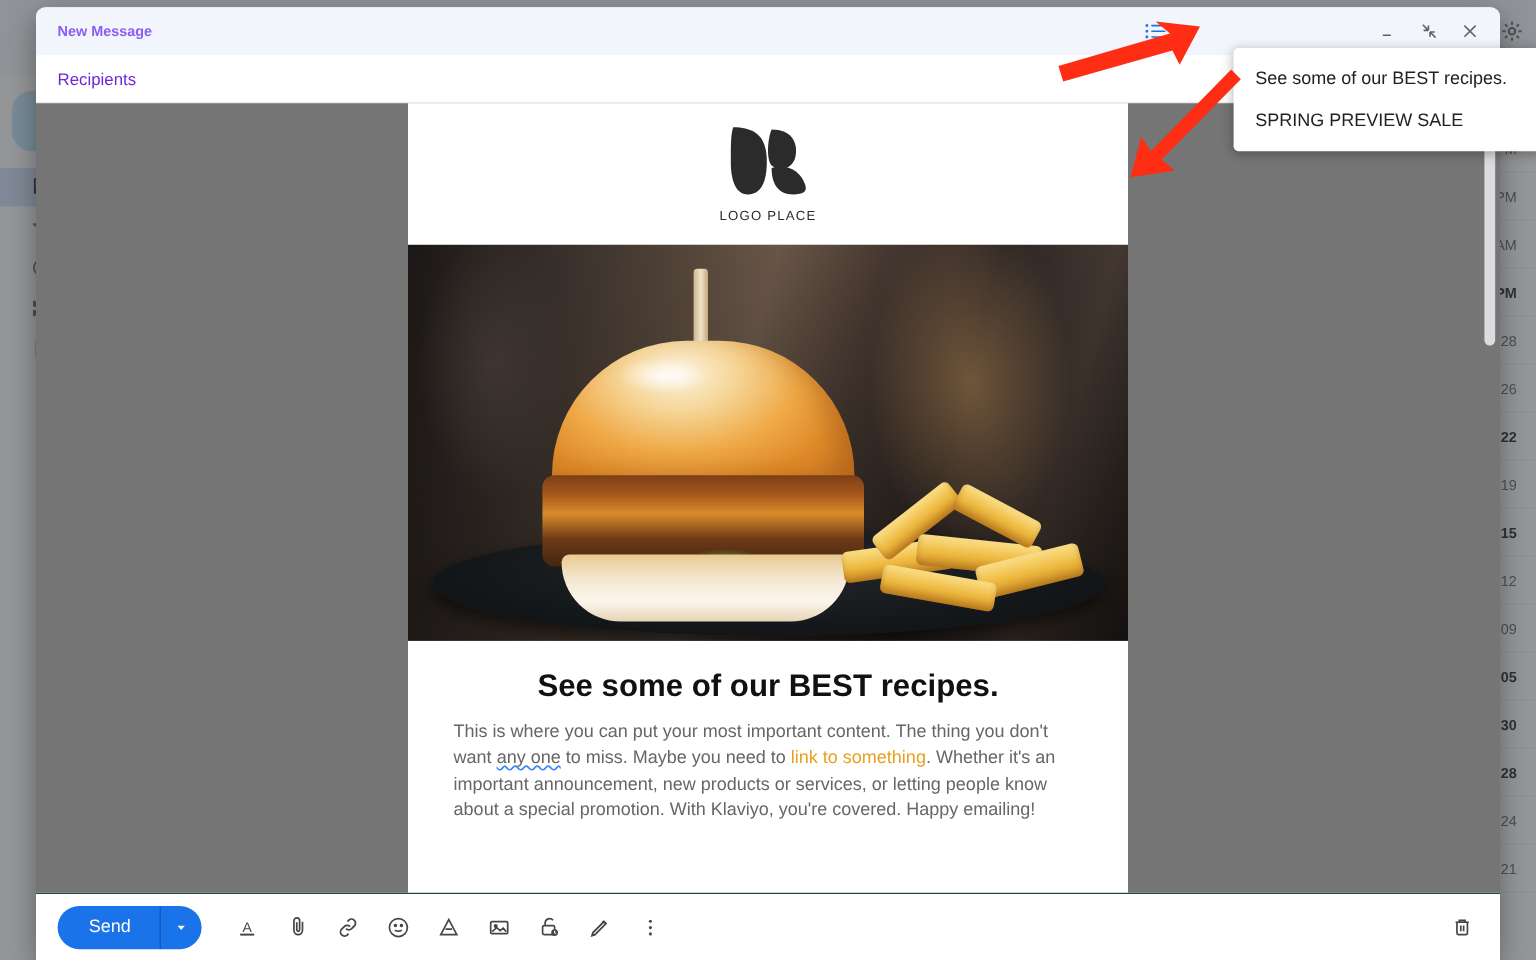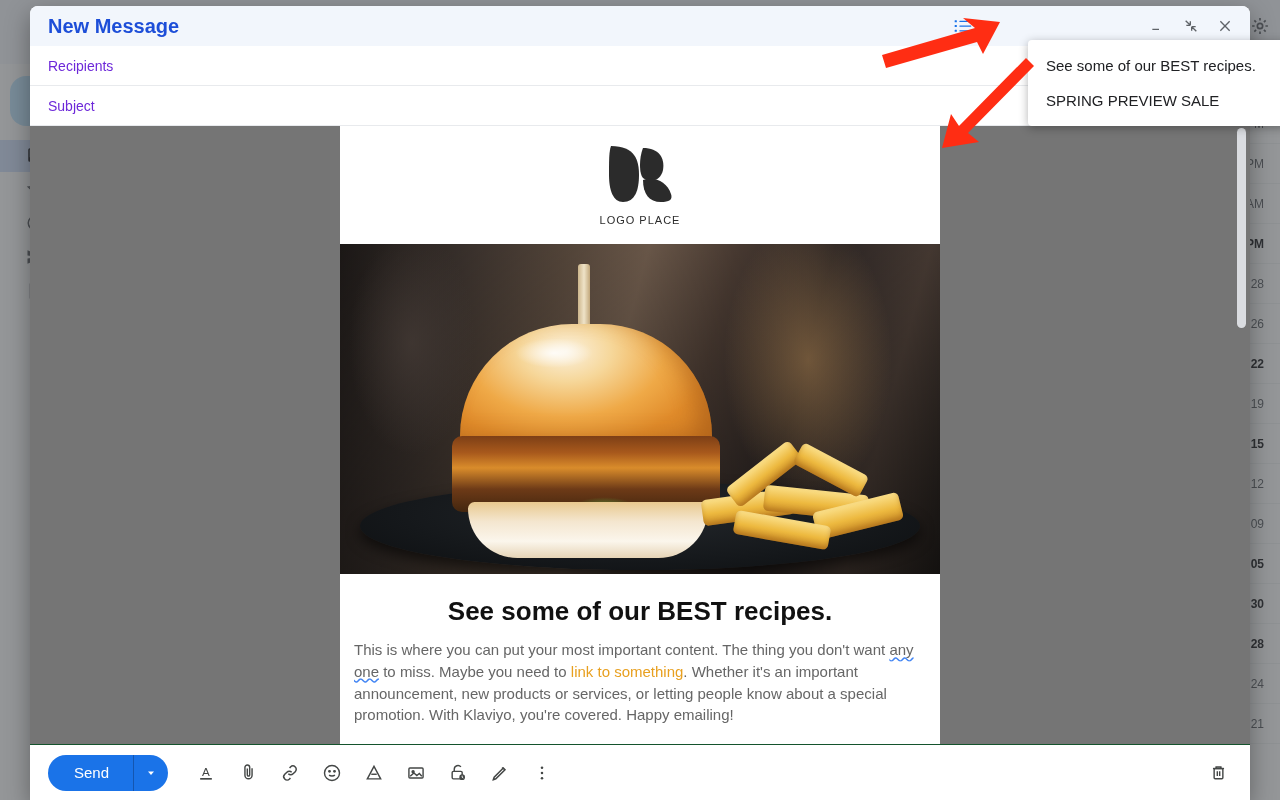--- a/index.html
+++ b/index.html
@@ -83,21 +83,21 @@
     box-shadow: 0 8px 24px rgba(0,0,0,.35);
     display: flex; flex-direction: column;
     overflow: hidden;
   }
   .cw-titlebar {
     height: 40px; background: #f2f6fc;
     display: flex; align-items: center;
     padding: 0 10px 0 18px;
     flex: none;
   }
-  .cw-title { font-size: 20px; color: #1d4ed8; font-weight: bold; }
+  .cw-title { font-size: 12px; color: #8b5cf6; font-weight: bold; }
   .cw-title-right { margin-left: auto; display: flex; align-items: center; gap: 4px; }
   .cw-icon-btn {
     width: 30px; height: 30px; border-radius: 50%;
     display: flex; align-items: center; justify-content: center;
     color: #5f6368;
   }
   .cw-list-icon { color: #1a73e8; margin-right: 160px; }
 
   .cw-field {
     height: 40px; border-bottom: 1px solid #e8eaed;
@@ -191,21 +191,21 @@
     background: linear-gradient(to bottom,#fbe08a,#edb93f 55%,#c98a25);
     box-shadow: inset 0 -3px 5px rgba(150,90,20,.4);
   }
 
   .email-headline {
     text-align: center; font-size: 26px; font-weight: bold;
     color: #111; padding: 22px 20px 12px;
   }
   .email-para {
     font-size: 15px; line-height: 1.45; color: #666;
-    padding: 0 14px 14px;
+    padding: 0 38px 14px;
   }
   .email-link { color: #e8a020; }
   .spell { text-decoration: underline wavy #4285f4; text-decoration-skip-ink: none; }
 
   .cw-scrollbar {
     position: absolute; right: 2px; top: 2px; width: 12px; bottom: 2px;
     background: transparent;
   }
   .cw-thumb {
     position: absolute; right: 2px; top: 0; width: 9px; height: 200px;
@@ -439,23 +439,20 @@
         <svg width="16" height="16" viewBox="0 0 24 24" stroke="#5f6368" stroke-width="2">
             <line x1="5" y1="5" x2="19" y2="19"></line>
             <line x1="19" y1="5" x2="5" y2="19"></line>
           </svg>
       </span>
     </span>
   </div>
 
   <div class="cw-field">
     <span>Recipients</span>
-  </div>
-  <div class="cw-field">
-    <span>Subject</span>
   </div>
 
   <div class="cw-body">
     <div class="email-wrap">
       <div class="email-card">
 
         <div class="email-logo-area">
           <svg class="logo-mark" viewBox="0 0 70 62">
             <path d="M6 2 C30 2, 34 16, 34 31 C34 46, 30 58, 18 58 C8 58, 4 46, 4 31 C4 16, 4 8, 6 2 Z" fill="#2b2b2b"></path>
             <path d="M38 4 C54 4, 60 14, 58 26 C56 36, 46 40, 38 34 C34 30, 34 14, 38 4 Z" fill="#2b2b2b"></path>

